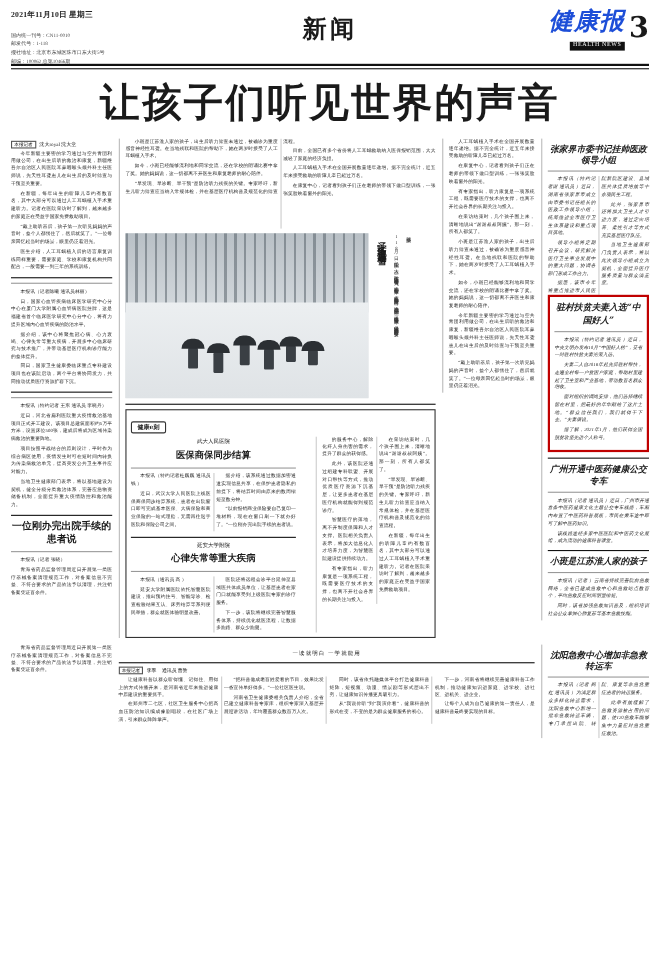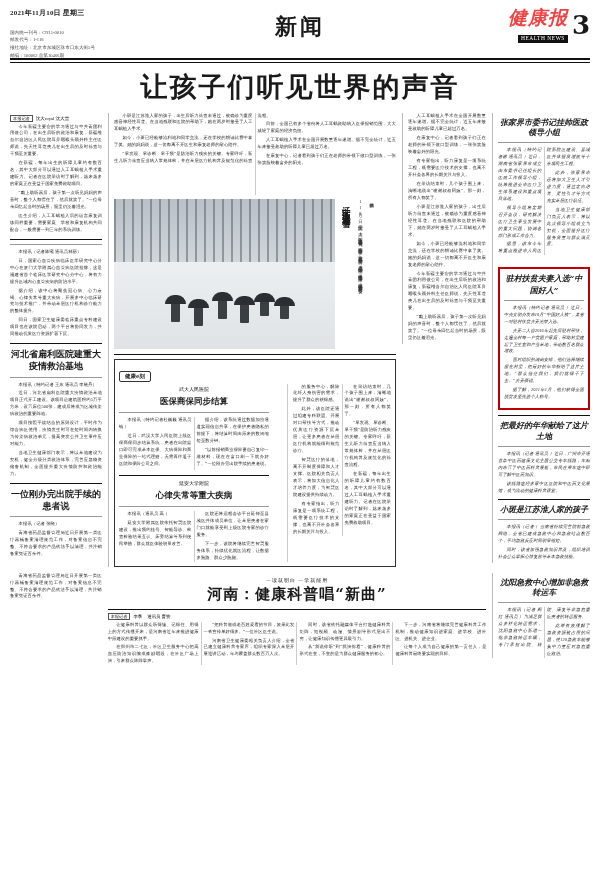--- a/index.html
+++ b/index.html
@@ -67,26 +67,26 @@
     display: flex;
     align-items: center;
     gap: 4px;
     margin-left: auto;
   }
   .logo-block {
     text-align: right;
     line-height: 1;
   }
   .logo-cn {
-    font-size: 19px;
+    font-size: 22px;
     font-weight: bold;
     letter-spacing: 1px;
     font-family: Liberation Sans, sans-serif;
     font-style: italic;
-    color: #ef4444;
+    color: #1d4ed8;
   }
   .logo-en {
     font-size: 5.5px;
     letter-spacing: .5px;
     color: #fff;
     background: #111;
     padding: 1px 3px;
     display: inline-block;
     margin-top: 2px;
   }
@@ -102,21 +102,21 @@
     margin: 2px 0 0 0;
   }
   .rule-thin {
     border-top: .5px solid #111;
     margin: 1.5px 0 6px 0;
   }
 
   
   .headline {
     text-align: center;
-    font-size: 27px;
+    font-size: 36px;
     font-weight: bold;
     letter-spacing: 2px;
     font-family: "DejaVu Serif", serif;
     margin: 6px 0 8px 0;
   }
 
   
   .grid {
     display: flex;
     gap: 6px;
@@ -345,21 +345,20 @@
       <div class="hr-solid"></div>
       <div class="hr-dot"></div>
       <div class="body-text">
         <p><span>本报讯</span><span>（记者陈曦 通讯员林丽）</span></p>
         <p>日，国家心血管疾病临床医学研究中心分中心在厦门大学附属心血管病医院挂牌，这是福建省首个临床医学研究中心分中心，将有力提升区域内心血管疾病的防治水平。</p>
         <p>据介绍，该中心将聚焦冠心病、心力衰竭、心律失常等重大疾病，开展多中心临床研究与技术推广，并带动基层医疗机构诊疗能力的整体提升。</p>
         <p>同日，国家卫生健康委临床重点专科建设项目也在该院启动，两个平台将协同发力，共同推动优质医疗资源扩容下沉。</p>
       </div>
 
       <div class="hr-solid"></div>
-      <div class="sub-title">河北省扁利医院建重大疫情救治基地</div>
       <div class="hr-dot"></div>
       <div class="body-text">
         <p><span>本报讯</span><span>（特约记者 王东 通讯员 李晓丹）</span></p>
         <p>近日，河北省扁利医院重大疫情救治基地项目正式开工建设。该项目总建筑面积约5万平方米，设置床位500张，建成后将成为区域传染病救治的重要阵地。</p>
         <p>项目按照平战结合的原则设计，平时作为综合病区使用，疫情发生时可在短时间内转换为传染病救治单元，提高突发公共卫生事件应对能力。</p>
         <p>当地卫生健康部门表示，将以基地建设为契机，健全分级分类救治体系，完善应急物资储备机制，全面提升重大疫情防控和救治能力。</p>
       </div>
 
       <div class="hr-solid"></div>
       <div class="sub-title">一位刚办完出院手续的患者说</div>
@@ -461,33 +460,33 @@
       <div class="sub-title small">张家界市委书记挂帅医政领导小组</div>
       <div class="hr-dot"></div>
       <div class="body-text two-col">
         <p>本报讯（特约记者谢 通讯员 ）近日，湖南省张家界市成立由市委书记任组长的医政工作领导小组，统筹推进全市医疗卫生体系建设和重点项目落地。</p>
         <p>领导小组将定期召开会议，研究解决医疗卫生事业发展中的重大问题，协调各部门形成工作合力。</p>
         <p>据悉，该市今年将重点推进市人民医院新院区建设、县域医共体提质增效等十余项民生工程。</p>
         <p>此外，张家界市还将加大卫生人才引进力度，通过定向培养、柔性引才等方式充实基层医疗队伍。</p>
         <p>当地卫生健康部门负责人表示，将以此次领导小组成立为契机，全面提升医疗服务质量与群众满意度。</p>
       </div>
 
-      <div class="red-box" style="margin-top:12px">
+      <div class="red-box" style="margin-top:0">
         <div class="red-title">驻村扶贫夫妻入选“中国好人”</div>
         <div class="hr-dot"></div>
         <div class="body-text">
           <p><span>本报讯</span><span>（特约记者 通讯员 ）近日，中央文明办发布10月“中国好人榜”，某省一对驻村扶贫夫妻光荣入选。</span></p>
           <p>夫妻二人自2016年起先后驻村帮扶，走遍全村每一户贫困户家庭，帮助村里建起了卫生室和产业基地，带动数百名群众增收。</p>
           <p>面对组织的调岗安排，他们选择继续留在村里，把最好的年华献给了这片土地。“群众信任我们，我们就得干下去。”夫妻俩说。</p>
           <p>据了解，2021年1月，他们获得全国脱贫攻坚先进个人称号。</p>
         </div>
       </div>
 
       <div class="hr-solid"></div>
-      <div class="sub-title small">把最好的年华献给了这片土地</div>
+      <div class="sub-title small">广州开通中医药健康公交专车</div>
       <div class="hr-dot"></div>
       <div class="body-text">
         <p>本报讯（记者 通讯员 ）近日，广州市开通首条中医药健康文化主题公交专车线路，车厢内布置了中医药科普展板，市民在乘车途中即可了解中医药知识。</p>
         <p>该线路途经多家中医医院和中医药文化展馆，成为流动的健康科普课堂。</p>
       </div>
 
       <div class="hr-solid"></div>
       <div class="sub-title small">小斑是江苏淮人家的孩子</div>
       <div class="hr-dot"></div>
       <div class="body-text">
@@ -498,21 +497,20 @@
   </div>
 
   <div class="grid" style="margin-top:6px">
     <div class="col c1">
       <div class="body-text">
         <p>青海省药品监督管理局近日开展第一类医疗器械备案清理规范工作，对备案信息不完整、不符合要求的产品依法予以清理，共注销备案凭证百余件。</p>
       </div>
     </div>
     <div class="col" style="width:380px">
       <div class="kicker">一读就明白  一学就能用</div>
-      <div class="big-title">河南：健康科普唱“新曲”</div>
       <div class="hr-solid"></div>
       <div class="byline" style="font-size:4.4px">
         <span class="box">本报记者</span><span>李季</span>
         <span style="margin-left:4px">通讯员 曹赞</span>
       </div>
       <div class="body-text four-col">
         <p>让健康科普以群众听得懂、记得住、用得上的方式传播开来，是河南省近年来推进健康中原建设的重要抓手。</p>
         <p>在郑州市二七区，社区卫生服务中心把高血压防治知识编成豫剧唱段，在社区广场上演，引来群众阵阵掌声。</p>
         <p>“把科普做成老百姓爱看的节目，效果比发一沓宣传单好得多。”一位社区医生说。</p>
         <p>河南省卫生健康委相关负责人介绍，全省已建立健康科普专家库，组织专家深入基层开展巡讲活动，年均覆盖群众数百万人次。</p>

